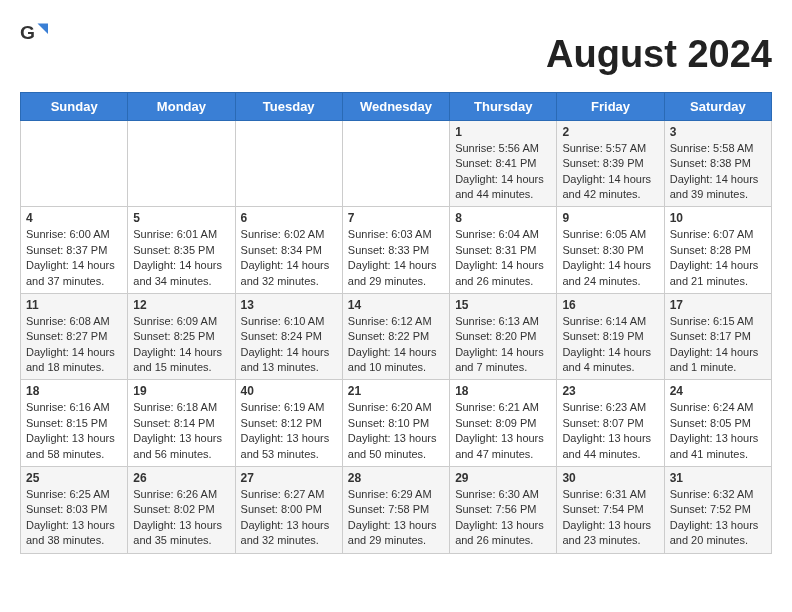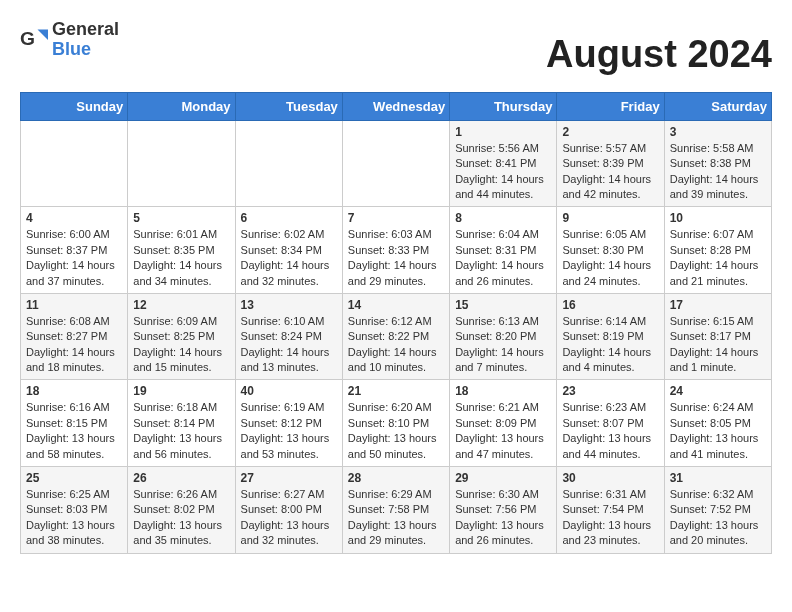--- a/index.html
+++ b/index.html
@@ -52,21 +52,21 @@
     table {
       width: 100%;
       border-collapse: collapse;
     }
     thead tr th {
       background-color: #3a7fd5;
       color: #fff;
       font-size: 13px;
       font-weight: bold;
       padding: 6px 4px;
-      text-align: right;
+      text-align: center;
       border: 1px solid #2a6ab5;
     }
     tbody tr td {
       width: 14.28%;
       vertical-align: top;
       border: 1px solid #ccc;
       padding: 4px 5px;
       font-size: 10.5px;
       color: #333;
       min-height: 80px;
@@ -95,26 +95,20 @@
   </style>
 </head>
 <body>
 
 <div class="header-area">
   <div class="logo">
     <svg class="logo-icon" viewBox="0 0 32 32" xmlns="http://www.w3.org/2000/svg">
       <text x="0" y="22" font-size="22" font-weight="bold" fill="#333">G</text>
       <polygon points="20,4 32,4 32,16" fill="#3a7fd5"></polygon>
     </svg>
-    <div>
-      <div style="display:flex; flex-direction:column; line-height:1.1;">
-        <span class="logo-text-general">General</span>
-        <span class="logo-text-blue">Blue</span>
-      </div>
-    </div>
   </div>
   <div class="title-area">
     <div class="month-year">August 2024</div>
   </div>
 </div>
 
 <table>
   <thead>
     <tr>
     <th>Sunday</th>

